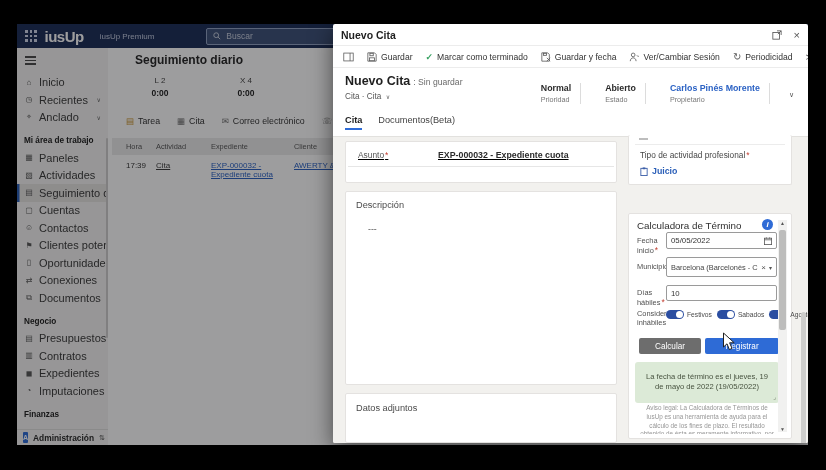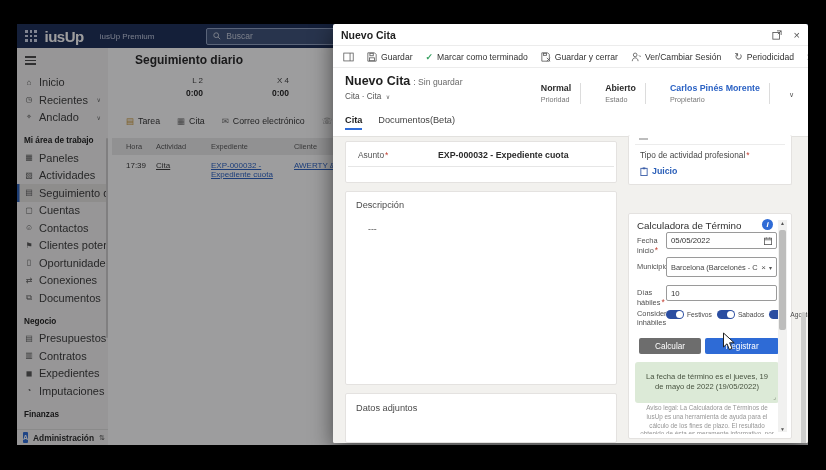--- a/index.html
+++ b/index.html
@@ -28,21 +28,21 @@
   .sb-sec{font-size:8.2px;font-weight:bold;color:#202020;padding:10px 0 4px 7px;white-space:nowrap;}
   .sb-foot{position:absolute;left:0;right:0;bottom:0;height:15px;background:#f5f4f3;border-top:1px solid #e0e0de;display:flex;align-items:center;gap:5px;padding-left:6px;cursor:pointer;}
   .sb-badge{width:11px;height:11px;background:#2e6bd6;color:#fff;font-size:7px;font-weight:bold;display:flex;align-items:center;justify-content:center;border-radius:1px;}
   .sb-foot .lbl{font-size:8.4px;font-weight:bold;color:#2a2a2a;}
   .sb-foot .upd{margin-left:auto;padding-right:6px;font-size:7px;color:#555;}
   .sb-scroll{position:absolute;right:0;top:90px;width:2.5px;height:200px;background:#cfcecd;border-radius:2px;}
 
   .content{position:absolute;left:91px;top:24px;right:0;bottom:0;background:#fff;}
   .page-title{position:absolute;left:27px;top:5px;font-size:12px;font-weight:bold;color:#262626;}
   .daystrip{position:absolute;left:0;top:28px;display:flex;}
-  .daycol{width:86px;text-align:right;}
+  .daycol{width:86px;text-align:center;}
   .daycol .d{font-size:8px;color:#444;}
   .daycol .h{font-size:8.5px;color:#222;font-weight:bold;margin-top:3px;}
   .actions{position:absolute;left:18px;top:68px;display:flex;gap:17px;align-items:center;}
   .act{display:flex;align-items:center;gap:4px;font-size:8.8px;color:#333;cursor:pointer;white-space:nowrap;}
   .act .ag{font-size:8.5px;color:#6b6b6b;}
   .tbl-head{position:absolute;left:4px;right:4px;top:90px;height:17px;background:#ececec;display:flex;align-items:center;font-size:7.4px;color:#555;}
   .tbl-row{position:absolute;left:4px;right:4px;top:107px;display:flex;align-items:flex-start;padding-top:6px;font-size:8px;color:#333;}
   .c1{padding-left:14px;width:30px;flex:none;}
   .c2{width:55px;flex:none;}
   .c3{width:83px;flex:none;}
@@ -68,21 +68,21 @@
   .stat:last-of-type{border-right:none;}
   .stat .v{font-size:8.8px;font-weight:bold;color:#2b2b2b;white-space:nowrap;}
   .stat .v.blue{color:#2b62c4;}
   .stat .l{font-size:7.2px;color:#777;margin-top:2px;}
   .rec-chev{margin-left:4px;margin-top:8px;font-size:7px;color:#555;}
   .m-tabs{position:absolute;left:0;top:84px;right:0;height:22px;display:flex;align-items:flex-end;gap:16px;padding:0 12px;box-sizing:border-box;}
   .tab{font-size:9.2px;color:#444;padding-bottom:5px;cursor:pointer;position:relative;}
   .tab.active{font-weight:bold;color:#1f1f1f;}
   .tab.active::after{content:"";position:absolute;left:0;right:0;bottom:0;height:2px;background:#2e6bd6;}
   .m-body{position:absolute;left:0;top:112px;right:0;bottom:0;background:#f2f1ee;border-top:1px solid #e2e1de;}
-  .card{position:absolute;background:#fff;border:1px solid #e4e2e0;border-radius:2px;box-sizing:border-box;}
+  .card{position:absolute;background:#fff;border:1px solid #e4e2e0;border-radius:2px;box-sizing:border-box;text-decoration:underline;}
   .f-label{font-size:8.4px;color:#555;}
   .req{color:#c0392b;font-size:8.4px;font-weight:normal;margin-left:1px;}
   .asunto-row{display:flex;align-items:center;padding:8px 10px 6px 10px;border-bottom:1px solid #e6e6e6;margin:0 2px;}
   .asunto-row .f-label{width:74px;flex:none;}
   .asunto-val{font-size:8.8px;font-weight:bold;color:#2b2b2b;margin-left:6px;white-space:nowrap;}
   .desc-lab{position:absolute;left:10px;top:8px;font-size:9.2px;color:#4a4a4a;}
   .desc-val{position:absolute;left:22px;top:32px;font-size:8.8px;color:#555;}
   .adj-lab{position:absolute;left:10px;top:9px;font-size:9.2px;color:#4a4a4a;}
 
   .tipo-dash{position:absolute;left:10px;top:3px;width:9px;height:2px;background:#bdbdbd;}
@@ -318,21 +318,21 @@
       <span class="tbtn">
         <span class="check">✓</span>
         <span>Marcar como terminado</span>
       </span>
       <span class="tbtn">
         <svg width="10" height="10" viewBox="0 0 12 12">
             <path d="M1 1h7l2 2v8H1z" fill="none" stroke="#5b5b5b"></path>
             <rect x="3" y="1.5" width="3.5" height="2.5" fill="none" stroke="#5b5b5b"></rect>
             <path d="M7 7l4 4M11 7l-4 4" stroke="#5b5b5b"></path>
           </svg>
-        <span>Guardar y cerrar</span>
+        <span>Guardar y fecha</span>
       </span>
       <span class="tbtn">
         <svg width="10" height="10" viewBox="0 0 12 12">
             <circle cx="5" cy="3.5" r="2.2" fill="none" stroke="#5b5b5b"></circle>
             <path d="M1.5 11c0-2.5 1.8-4 3.5-4s3.5 1.5 3.5 4" fill="none" stroke="#5b5b5b"></path>
             <path d="M9.5 4l1.5 1.5L12.5 4" fill="none" stroke="#5b5b5b"></path>
           </svg>
         <span>Ver/Cambiar Sesión</span>
       </span>
       <span class="tbtn">

